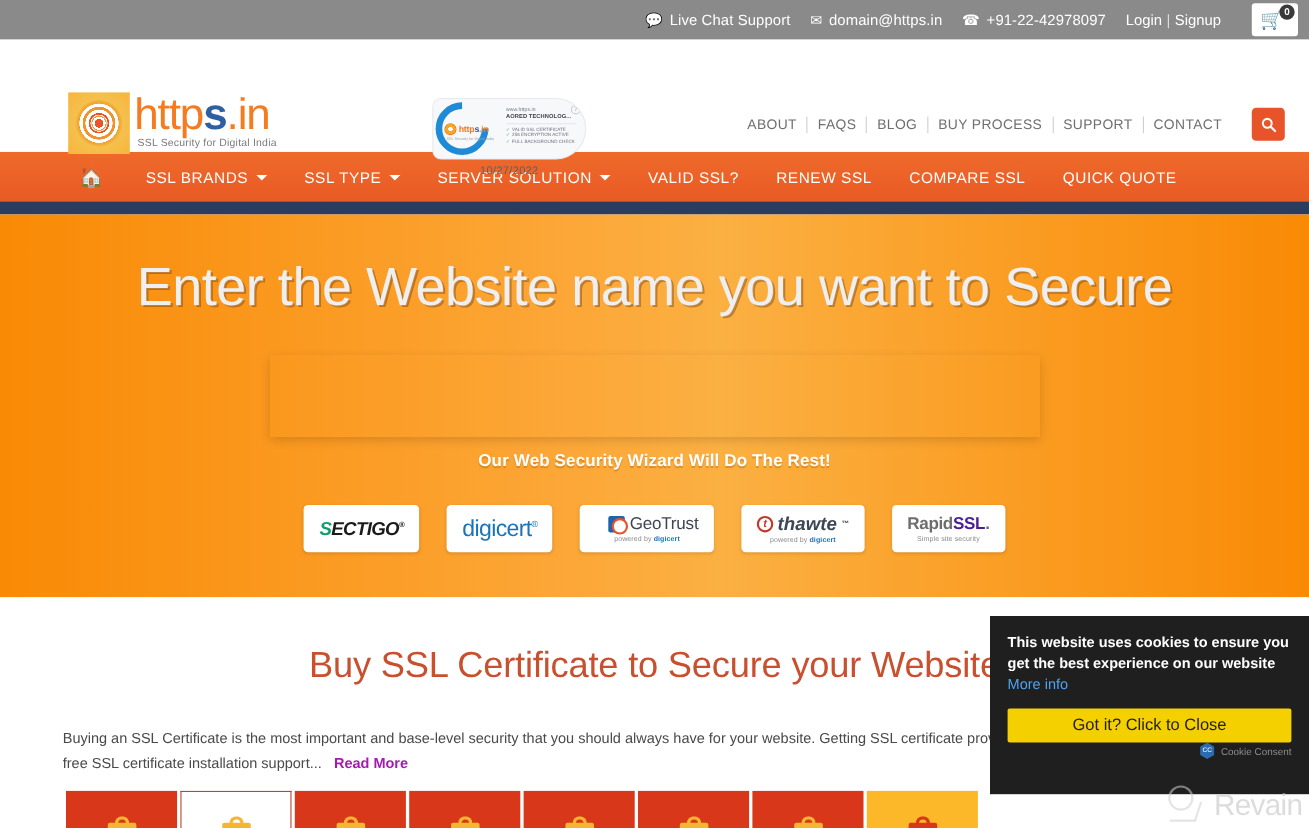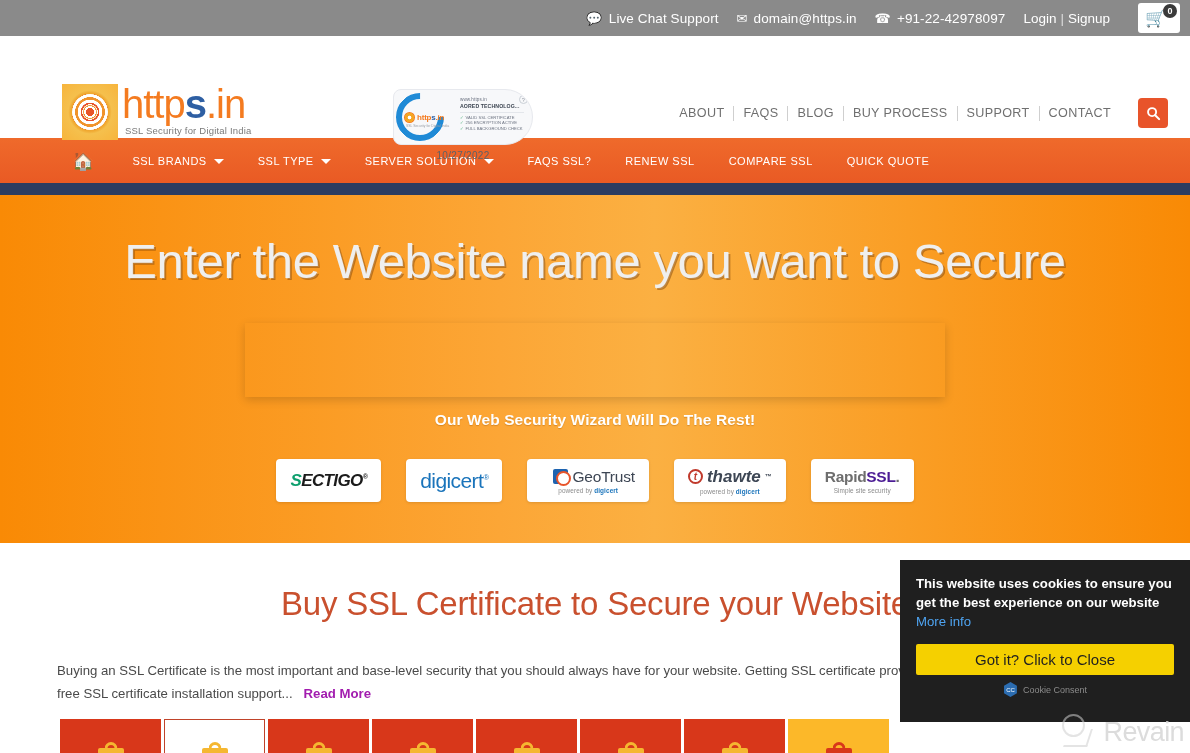--- a/index.html
+++ b/index.html
@@ -128,21 +128,21 @@
 
   
   .mainnav {
     height: 45px; width: 100%;
     background: linear-gradient(180deg,#ef6a2b 0%, #e95a24 100%);
     display: flex; align-items: center;
     padding-left: 72px;
   }
   .nav-home { color: #fff; font-size: 18px; margin-right: 38px; line-height: 1; }
   .nav-item {
-    color: #fff; font-size: 11px; letter-spacing: .5px;
+    color: #fff; font-size: 14px; letter-spacing: .5px;
     margin-right: 34px; display: flex; align-items: center; gap: 7px;
     white-space: nowrap; cursor: pointer;
   }
   .caret {
     width: 0; height: 0; border-left: 5px solid transparent; border-right: 5px solid transparent;
     border-top: 5px solid #fff; margin-top: 2px;
   }
   .navrule { height: 12px; width: 100%; background: #2b3c61; }
 
   
@@ -262,21 +262,21 @@
   .cookie-text { font-size: 13.2px; line-height: 19px; font-weight: 600; }
   .cookie-link { color: #4ea3f0; text-decoration: none; font-weight: 400; }
   .cookie-btn {
     display: block; width: 100%; margin-top: 13px;
     background: #f5d000; border: none; cursor: pointer;
     color: #1f1f1f; font-size: 15px; font-weight: 400;
     padding: 7px 0; border-radius: 2px;
     font-family: "Liberation Sans", sans-serif;
   }
   .cookie-credit {
-    margin-top: 7px; display: flex; align-items: center; justify-content: center; gap: 5px;
+    margin-top: 0; display: flex; align-items: center; justify-content: flex-end; gap: 5px;
     font-size: 9px; color: #8b8b8b;
   }
   .cc-badge {
     width: 15px; height: 15px; background: #2b6cb0;
     clip-path: polygon(50% 0,93% 25%,93% 75%,50% 100%,7% 75%,7% 25%);
     display: flex; align-items: center; justify-content: center;
     font-size: 6px; color: #fff;
   }
 
   
@@ -405,21 +405,21 @@
   </div>
   <div class="nav-item">
     <span>SSL TYPE</span>
     <span class="caret"></span>
   </div>
   <div class="nav-item">
     <span>SERVER SOLUTION</span>
     <span class="caret"></span>
   </div>
   <div class="nav-item">
-    <span>FAQS SSL?</span>
+    <span>VALID SSL?</span>
   </div>
   <div class="nav-item">
     <span>RENEW SSL</span>
   </div>
   <div class="nav-item">
     <span>COMPARE SSL</span>
   </div>
   <div class="nav-item">
     <span>QUICK QUOTE</span>
   </div>

